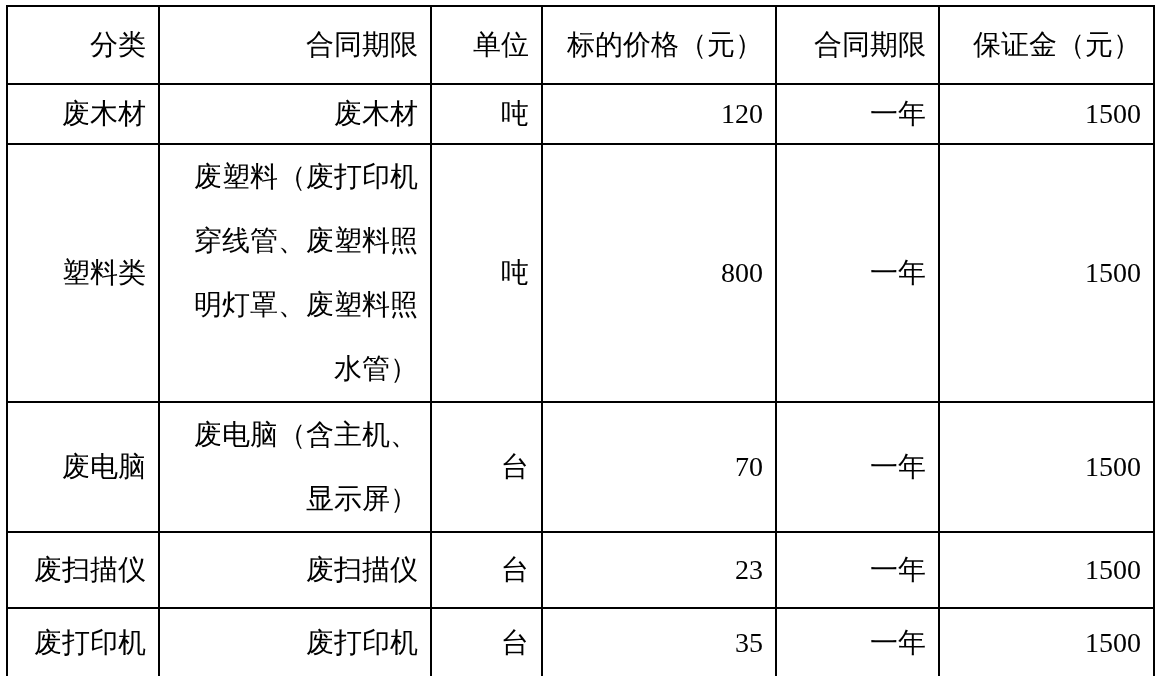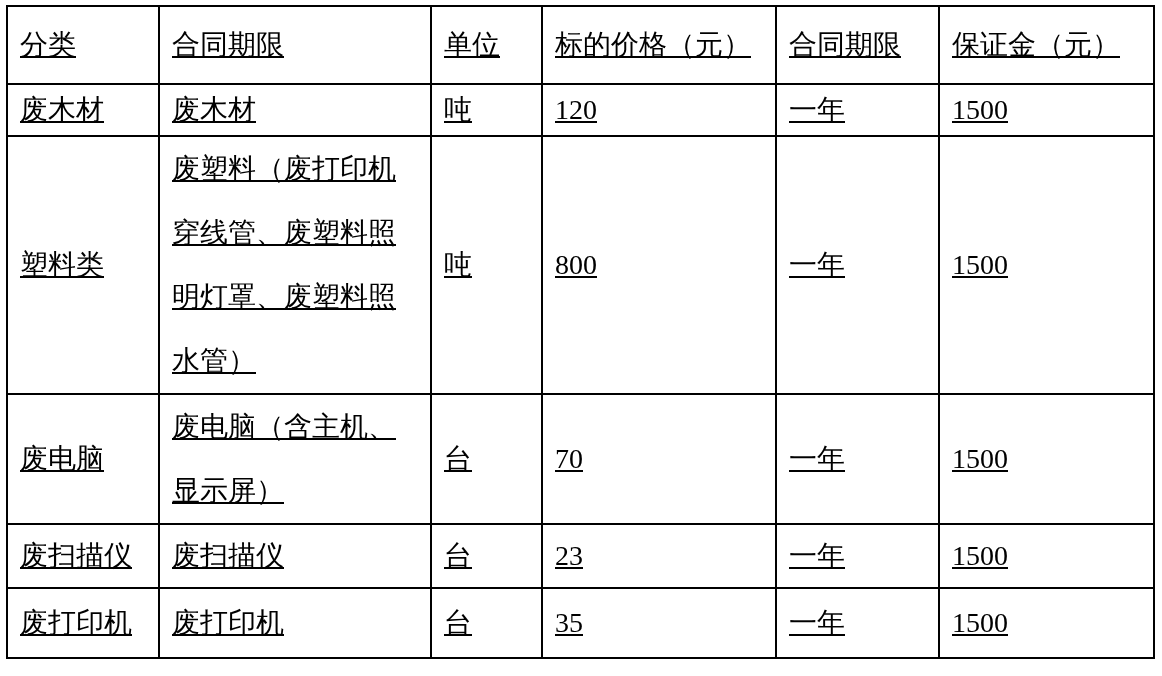--- a/index.html
+++ b/index.html
@@ -14,33 +14,32 @@
     border-collapse: collapse;
     table-layout: fixed;
     margin: 5px 0 0 6px;
     font-family: "Liberation Serif", "DejaVu Serif", serif;
     color: #000000;
     background: #ffffff;
   }
   .doc-table th,
   .doc-table td {
     border: 2px solid #000000;
-    text-align: left;
+    text-align: right;
     vertical-align: middle;
     font-weight: normal;
     font-size: 28px;
     padding: 0 12px;
     overflow: hidden;
-    text-decoration: underline;
   }
   tr.header-row    { height: 78px; }
-  tr.row-wood      { height: 52px; }
+  tr.row-wood      { height: 60px; }
   tr.row-plastic   { height: 256px; }
   tr.row-computer  { height: 128px; }
-  tr.row-scanner   { height: 64px; }
+  tr.row-scanner   { height: 76px; }
   tr.row-printer   { height: 70px; }
   .line { line-height: 64px; white-space: nowrap; }
 </style>
 </head>
 <body>
 
 <table class="doc-table">
   <colgroup>
     <col style="width:152px">
     <col style="width:272px">

